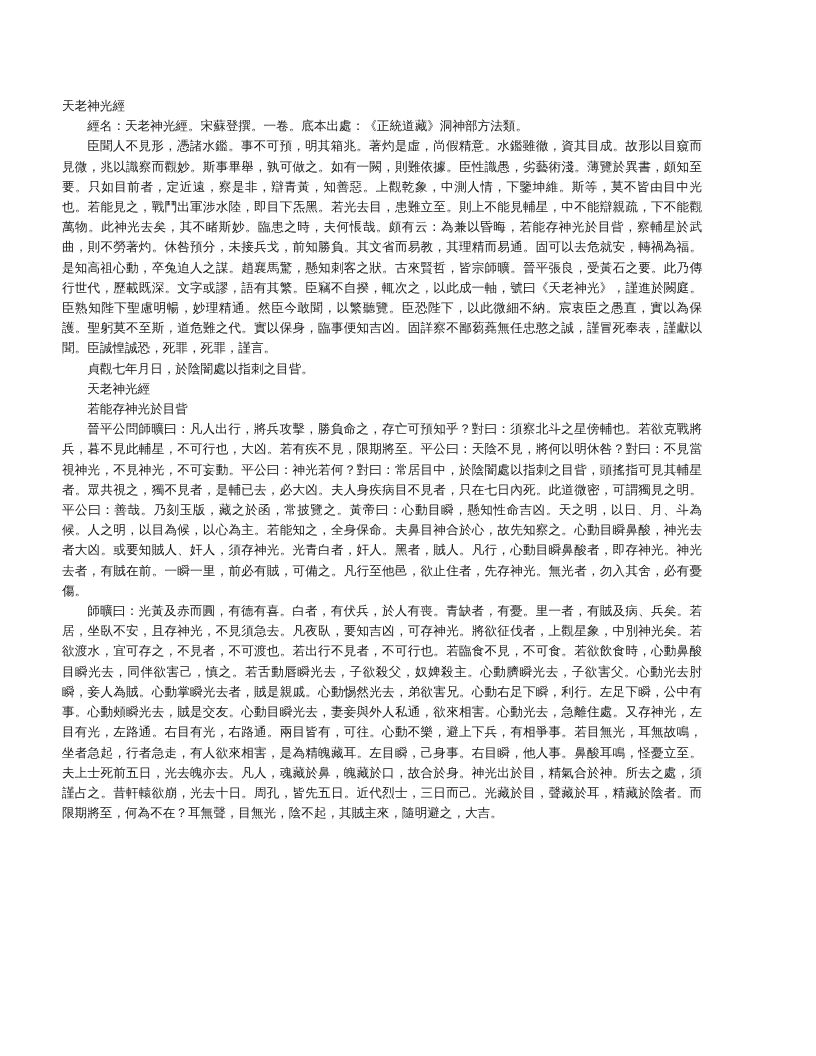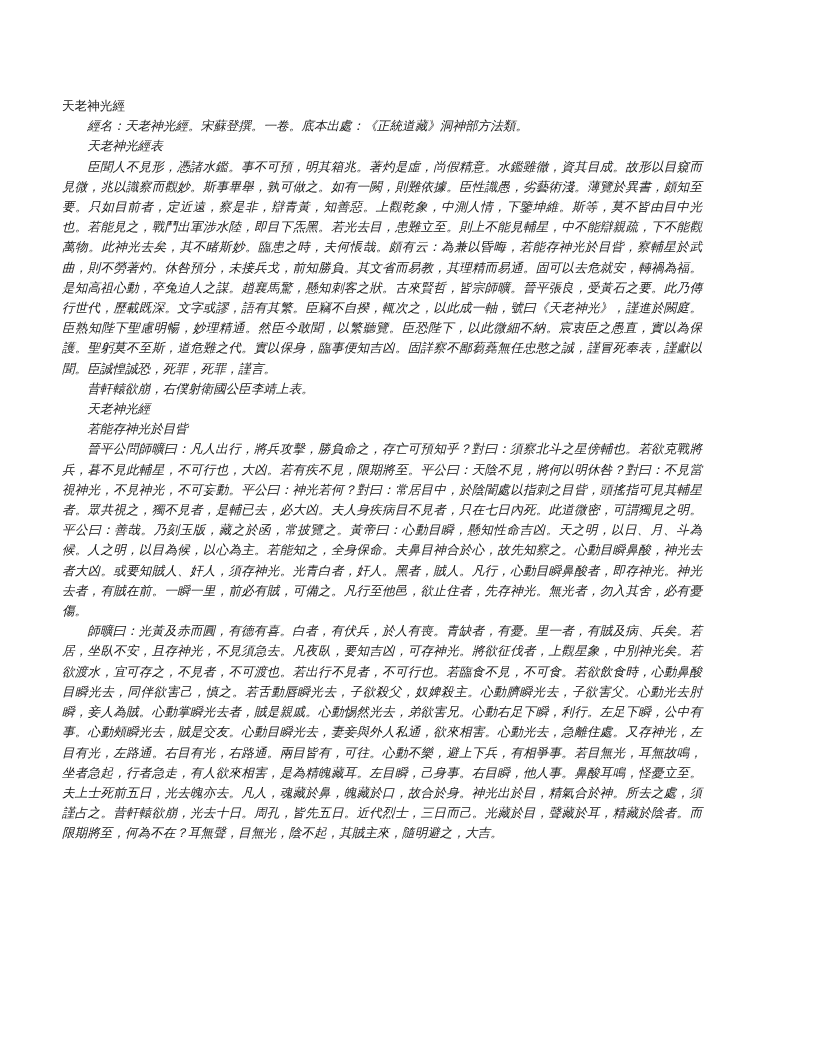--- a/index.html
+++ b/index.html
@@ -34,41 +34,39 @@
   p {
     margin: 0;
     padding: 0;
     text-align: justify;
     text-justify: inter-character;
     word-break: break-all;
     white-space: normal;
   }
   p.indent {
     text-indent: 25.2px;
-    font-style: italic;
   }
   p.flush {
     text-indent: 0;
   }
 </style>
 </head>
 <body>
 
 <div class="page">
   <div class="doc-body">
 
     <p class="flush">天老神光經</p>
 
     <p class="indent">經名：天老神光經。宋蘇登撰。一卷。底本出處：《正統道藏》洞神部方法類。</p>
 
-    <p class="indent">天老神光經表</p>
 
     <p class="indent">臣聞人不見形，憑諸水鑑。事不可預，明其箱兆。著灼是虛，尚假精意。水鑑雖徹，資其目成。故形以目窺而見微，兆以識察而觀妙。斯事畢舉，孰可做之。如有一闕，則難依據。臣性識愚，劣藝術淺。薄覽於異書，頗知至要。只如目前者，定近遠，察是非，辯青黃，知善惡。上觀乾象，中測人情，下鑒坤維。斯等，莫不皆由目中光也。若能見之，戰鬥出軍涉水陸，即目下炁黑。若光去目，患難立至。則上不能見輔星，中不能辯親疏，下不能觀萬物。此神光去矣，其不睹斯妙。臨患之時，夫何悵哉。頗有云：為兼以昏晦，若能存神光於目眥，察輔星於武曲，則不勞著灼。休咎預分，未接兵戈，前知勝負。其文省而易教，其理精而易通。固可以去危就安，轉禍為福。是知高祖心動，卒兔迫人之謀。趙襄馬驚，懸知刺客之狀。古來賢哲，皆宗師曠。晉平張良，受黃石之要。此乃傳行世代，歷載既深。文字或謬，語有其繁。臣竊不自揆，輒次之，以此成一軸，號曰《天老神光》，謹進於闕庭。臣熟知陛下聖慮明暢，妙理精通。然臣今敢聞，以繁聽覽。臣恐陛下，以此微細不納。宸衷臣之愚直，實以為保護。聖躬莫不至斯，道危難之代。實以保身，臨事便知吉凶。固詳察不鄙蒭蕘無任忠憨之誠，謹冒死奉表，謹獻以聞。臣誠惶誠恐，死罪，死罪，謹言。</p>
 
-    <p class="indent">昔軒轅欲崩，右僕射衛國公臣李靖上表。</p>
+    <p class="indent">貞觀七年月日，於陰闇處以指刺之目眥。</p>
 
     <p class="indent">天老神光經</p>
 
     <p class="indent">若能存神光於目眥</p>
 
     <p class="indent">晉平公問師曠曰：凡人出行，將兵攻擊，勝負命之，存亡可預知乎？對曰：須察北斗之星傍輔也。若欲克戰將兵，暮不見此輔星，不可行也，大凶。若有疾不見，限期將至。平公曰：天陰不見，將何以明休咎？對曰：不見當視神光，不見神光，不可妄動。平公曰：神光若何？對曰：常居目中，於陰闇處以指刺之目眥，頭搖指可見其輔星者。眾共視之，獨不見者，是輔已去，必大凶。夫人身疾病目不見者，只在七日內死。此道微密，可謂獨見之明。平公曰：善哉。乃刻玉版，藏之於函，常披覽之。黃帝曰：心動目瞬，懸知性命吉凶。天之明，以日、月、斗為候。人之明，以目為候，以心為主。若能知之，全身保命。夫鼻目神合於心，故先知察之。心動目瞬鼻酸，神光去者大凶。或要知賊人、奸人，須存神光。光青白者，奸人。黑者，賊人。凡行，心動目瞬鼻酸者，即存神光。神光去者，有賊在前。一瞬一里，前必有賊，可備之。凡行至他邑，欲止住者，先存神光。無光者，勿入其舍，必有憂傷。</p>
 
     <p class="indent">師曠曰：光黃及赤而圓，有德有喜。白者，有伏兵，於人有喪。青缺者，有憂。里一者，有賊及病、兵矣。若居，坐臥不安，且存神光，不見須急去。凡夜臥，要知吉凶，可存神光。將欲征伐者，上觀星象，中別神光矣。若欲渡水，宜可存之，不見者，不可渡也。若出行不見者，不可行也。若臨食不見，不可食。若欲飲食時，心動鼻酸目瞬光去，同伴欲害己，慎之。若舌動唇瞬光去，子欲殺父，奴婢殺主。心動臍瞬光去，子欲害父。心動光去肘瞬，妾人為賊。心動掌瞬光去者，賊是親戚。心動惕然光去，弟欲害兄。心動右足下瞬，利行。左足下瞬，公中有事。心動頰瞬光去，賊是交友。心動目瞬光去，妻妾與外人私通，欲來相害。心動光去，急離住處。又存神光，左目有光，左路通。右目有光，右路通。兩目皆有，可往。心動不樂，避上下兵，有相爭事。若目無光，耳無故鳴，坐者急起，行者急走，有人欲來相害，是為精魄藏耳。左目瞬，己身事。右目瞬，他人事。鼻酸耳鳴，怪憂立至。夫上士死前五日，光去魄亦去。凡人，魂藏於鼻，魄藏於口，故合於身。神光出於目，精氣合於神。所去之處，須謹占之。昔軒轅欲崩，光去十日。周孔，皆先五日。近代烈士，三日而己。光藏於目，聲藏於耳，精藏於陰者。而限期將至，何為不在？耳無聲，目無光，陰不起，其賊主來，隨明避之，大吉。</p>
 
 

